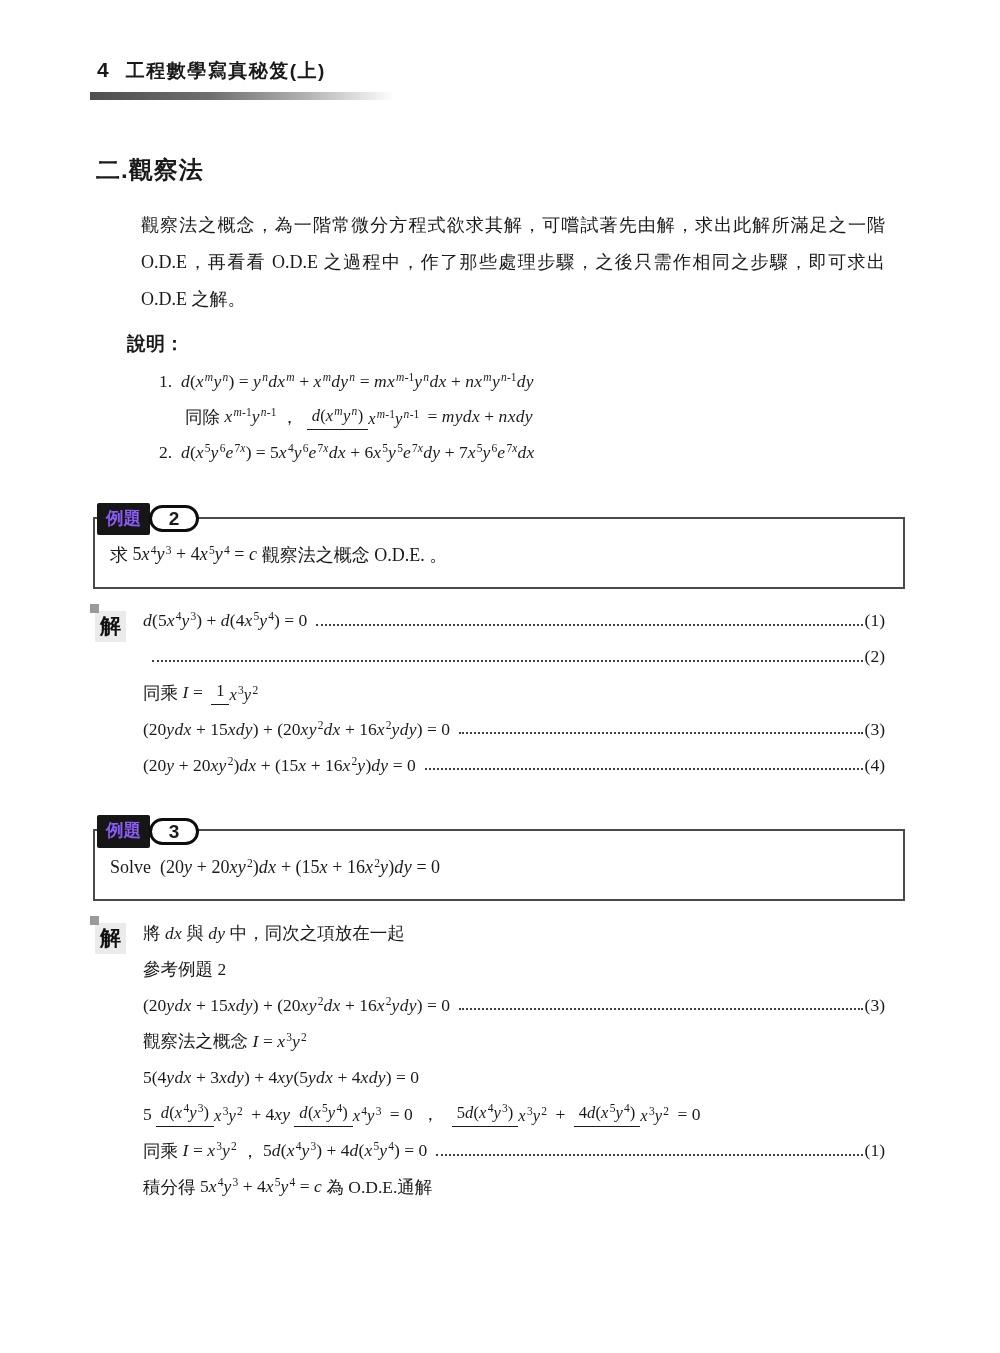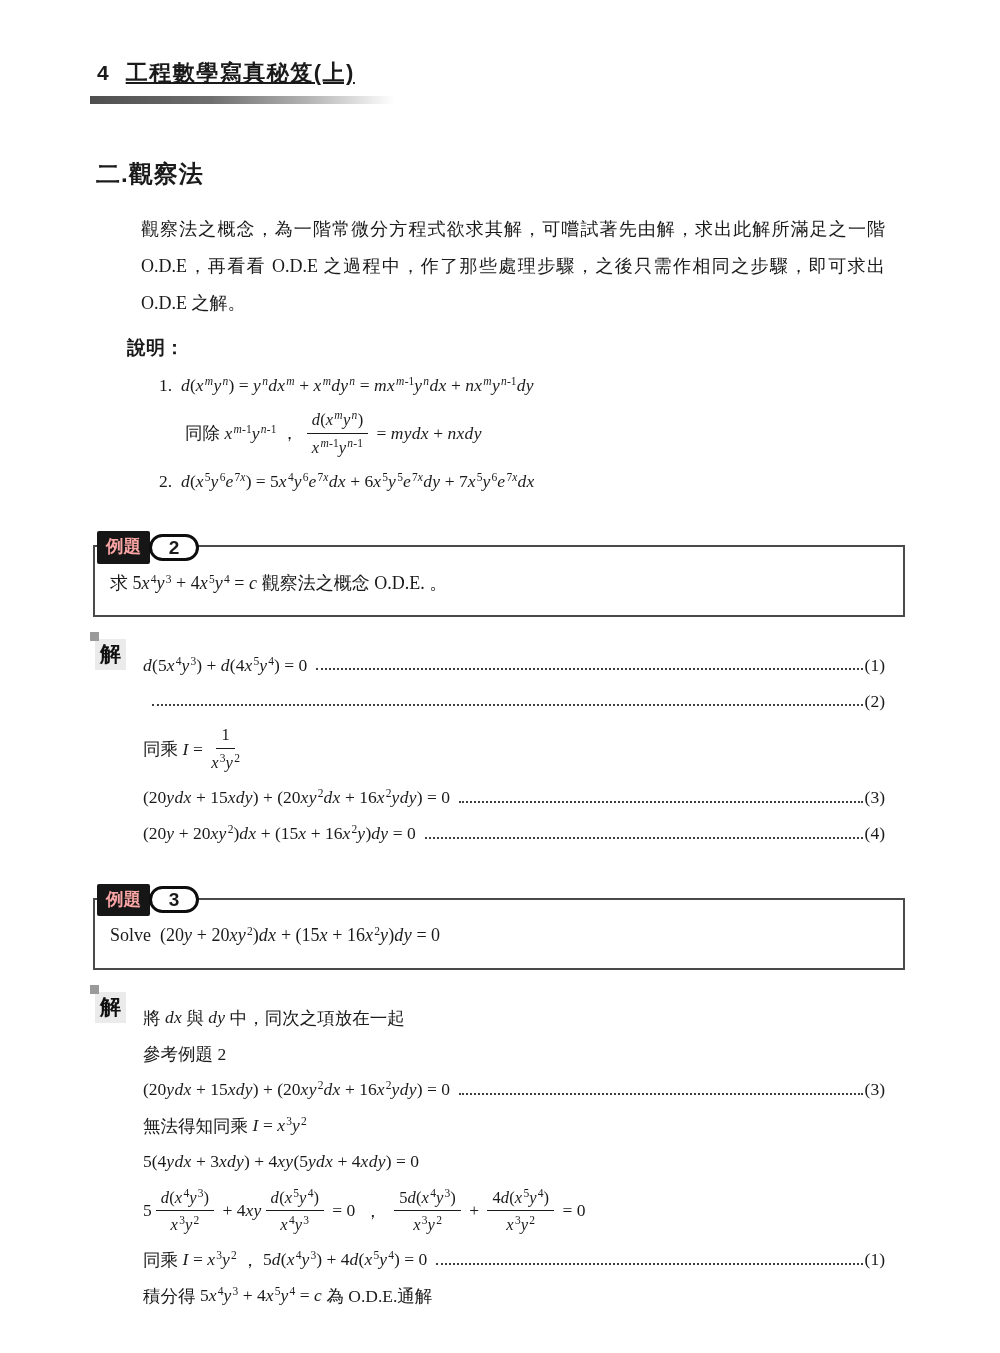--- a/index.html
+++ b/index.html
@@ -3,60 +3,60 @@
 <meta charset="utf-8">
 <style>
   * { box-sizing: border-box; margin: 0; padding: 0; }
   body { background:#e9e9e9; font-family:"Liberation Serif", serif; }
   .page { width:1000px; height:1353px; background:#fff; color:#1a1a1a; position:relative; overflow:hidden; margin:0 auto; }
 
   
   .hdr { margin:58px 0 0 97px; }
   .hrow { display:flex; align-items:baseline; gap:17px; font-family:"Liberation Sans", sans-serif; }
   .pnum { font-size:21px; font-weight:bold; }
-  .btitle { font-size:22px; font-weight:600; letter-spacing:1.5px;text-decoration:underline; }
+  .btitle { font-size:19px; font-weight:600; letter-spacing:1.5px; }
   .hbar { width:320px; height:8px; margin:8px 0 0 -7px;
           background:linear-gradient(90deg,#4e4e4e 0%,#6f6f6f 38%,#b3b3b3 68%,#ffffff 95%); }
 
   
   .sect { margin:54px 0 0 96px; font-family:"Liberation Sans", sans-serif; font-size:24px; font-weight:bold; letter-spacing:1px; }
   .wrap { margin-left:93px; width:792px; }
   .intro { margin:21px 0 0 48px; font-size:18px; line-height:37px; text-align:justify; }
   .slabel { margin:13px 0 0 34px; font-family:Liberation Sans, sans-serif; font-weight:bold; font-size:19px; }
   .explain { margin:12px 0 0 66px; }
   .explain .eqline { margin-bottom:11px; }
 
   
   .eqline { display:flex; align-items:center; font-size:17.5px; margin-bottom:12px; min-height:24px; }
   .txt, .math { white-space:pre; }
   .math i { font-style:italic; letter-spacing:.3px; }
   sup { font-size:11.5px; vertical-align:6px; margin-left:1px; }
-  .frac { display:inline-flex; flex-direction:column; align-items:center; vertical-align:middle; margin:0 4px; font-size:16.5px; line-height:1.25; }
+  .frac { display:inline-flex; flex-direction:row; align-items:center; vertical-align:middle; margin:0 4px; font-size:16.5px; line-height:1.25; }
   .frac .num { padding:0 5px 2px; border-bottom:1.6px solid #1a1a1a; }
   .frac .den { padding-top:2px; }
   .leader { flex:1 1 30px; min-width:30px; border-bottom:2px dotted #3f3f3f; align-self:flex-end; margin:0 2px 7px 9px; }
   .eqtag { flex:0 0 auto; font-size:17.5px; }
 
   
   .exbox { position:relative; width:812px; border:2px solid #4a4a4a; margin-top:52px; padding:24px 15px 8px; }
   .exbox .eqline { font-size:18px; }
   .extitle { position:absolute; top:-16px; left:2px; display:flex; align-items:center; }
-  .extag { background:#161616; color:#fca5a5; font-family:"Liberation Sans", sans-serif; font-weight:bold;
+  .extag { background:#161616; color:#8b5cf6; font-family:"Liberation Sans", sans-serif; font-weight:bold;
            font-size:17.5px; line-height:1; padding:7px 9px 8px; border-radius:2px; }
   .expill { background:#fff; border:3px solid #0d0d0d; border-radius:16px; min-width:50px; height:27px;
             display:inline-flex; align-items:center; justify-content:center; font-family:"Liberation Sans", sans-serif;
             font-weight:bold; font-size:19px; margin-left:-1px; position:relative; z-index:2; }
 
   
   .sol { display:flex; align-items:flex-start; margin-top:20px; }
   .solve { position:relative; flex:0 0 auto; background:#ebebeb; color:#111;
            font-family:"Liberation Sans", sans-serif; font-weight:bold; font-size:21px; line-height:1;
            padding:4px 5px 6px; margin:2px 17px 0 2px; }
   .solve::before { content:""; position:absolute; top:-7px; left:-5px; width:9px; height:9px; background:#9a9a9a; }
-  .sol .lines { flex:1; min-width:0; margin-top:16px;text-align:center; }
+  .sol .lines { flex:1; min-width:0; margin-top:0;text-align:center; }
 </style>
 </head>
 <body>
 
 <div class="page">
 
   <div class="hdr">
     <div class="hrow">
       <span class="pnum">4</span>
       <span class="btitle">工程數學寫真秘笈(上)</span>
@@ -165,21 +165,21 @@
           </div>
           <div class="eqline">
             <span class="txt">參考例題 2</span>
           </div>
           <div class="eqline">
             <span class="math">(20<i>ydx</i> + 15<i>xdy</i>) + (20<i>xy</i><sup>2</sup><i>dx</i> + 16<i>x</i><sup>2</sup><i>ydy</i>) = 0</span>
             <span class="leader"></span>
             <span class="eqtag">(3)</span>
           </div>
           <div class="eqline">
-            <span class="txt">無法得知同乘 </span>
+            <span class="txt">觀察法之概念 </span>
             <span class="math"><i>I</i> = <i>x</i><sup>3</sup><i>y</i><sup>2</sup></span>
           </div>
           <div class="eqline">
             <span class="math">5(4<i>ydx</i> + 3<i>xdy</i>) + 4<i>xy</i>(5<i>ydx</i> + 4<i>xdy</i>) = 0</span>
           </div>
           <div class="eqline" style="margin-top: 4px;">
             <span class="math">5</span>
             <span class="frac">
               <span class="num math"><i>d</i>(<i>x</i><sup>4</sup><i>y</i><sup>3</sup>)</span>
               <span class="den math"><i>x</i><sup>3</sup><i>y</i><sup>2</sup></span>

